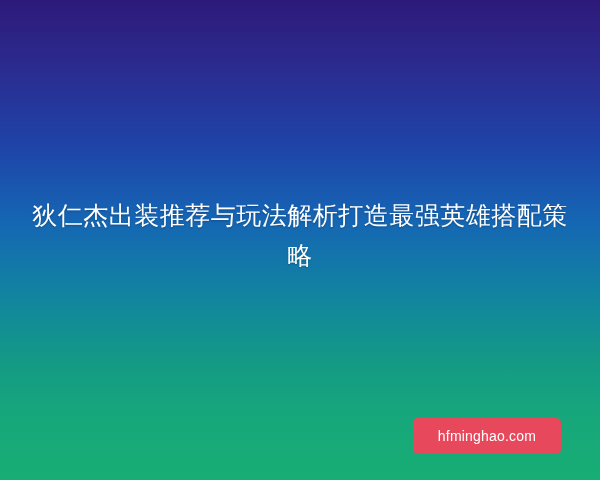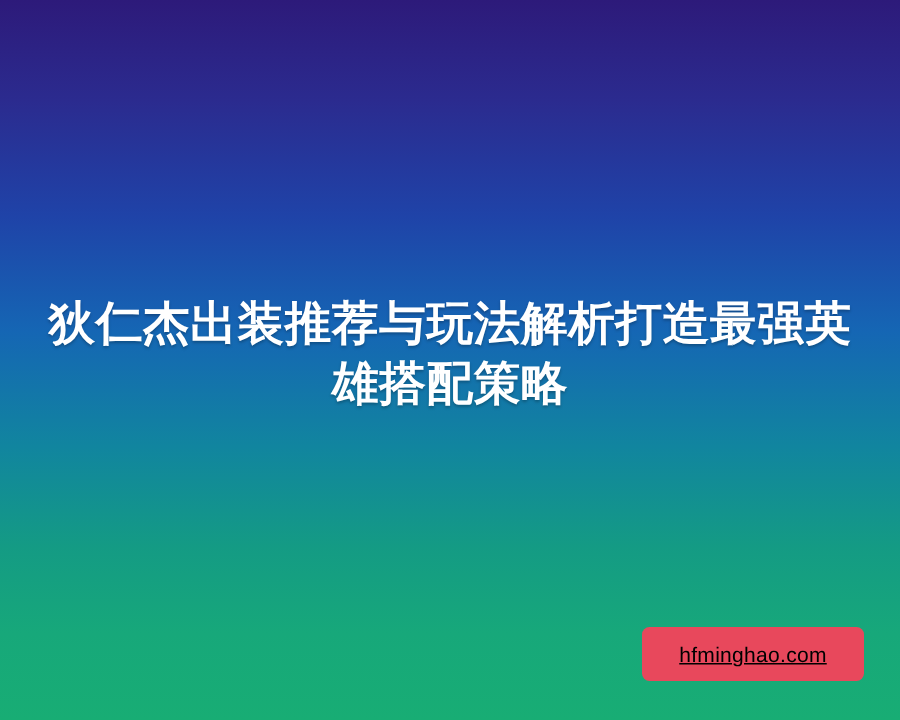--- a/index.html
+++ b/index.html
@@ -29,43 +29,42 @@
   }
   #title {
     position: absolute;
     left: 0;
     right: 0;
     top: 196px;
     padding: 0 24px;
     box-sizing: border-box;
     text-align: center;
     color: #ffffff;
-    font-size: 31px;
+    font-size: 25px;
     line-height: 40px;
-    font-weight: 700;
+    font-weight: 400;
     letter-spacing: 0.5px;
     font-family: "DejaVu Sans", "Liberation Sans", sans-serif;
     text-shadow: 0 1px 2px rgba(0,0,0,0.25);
   }
   #watermark {
     position: absolute;
-    right: 24px;
+    right: 39px;
     bottom: 26px;
     width: 148px;
     height: 36px;
     border-radius: 5px;
     background: #e8485c;
     display: flex;
     align-items: center;
     justify-content: center;
-    color: #000000;
+    color: #ffffff;
     font-size: 14px;
     font-family: "Liberation Sans", sans-serif;
     letter-spacing: 0.2px;
-    text-decoration: underline;
   }
 </style>
 </head>
 <body>
 
 <div id="banner">
   <div id="title">狄仁杰出装推荐与玩法解析打造最强英雄搭配策略</div>
   <div id="watermark">
     <span>hfminghao.com</span>
   </div>

